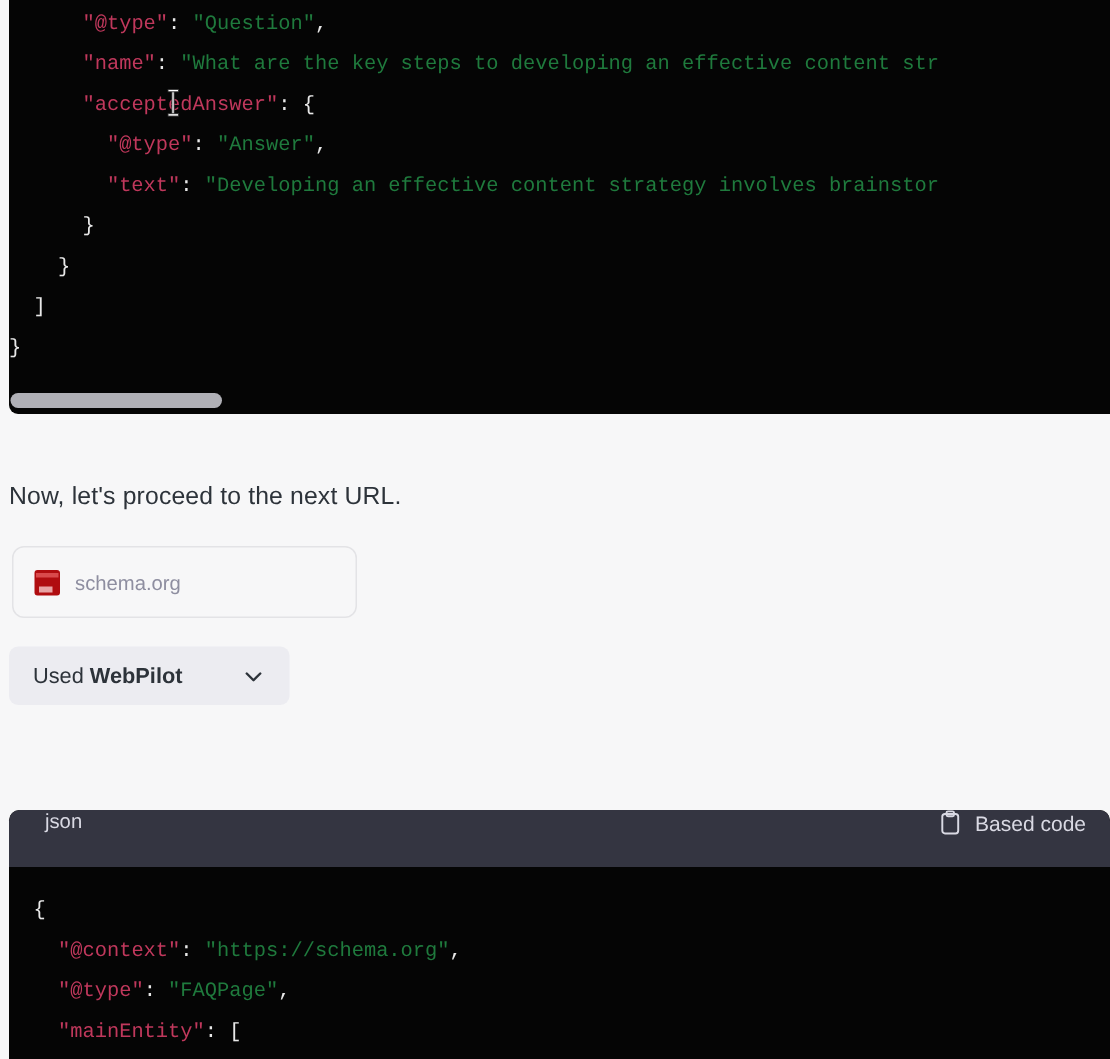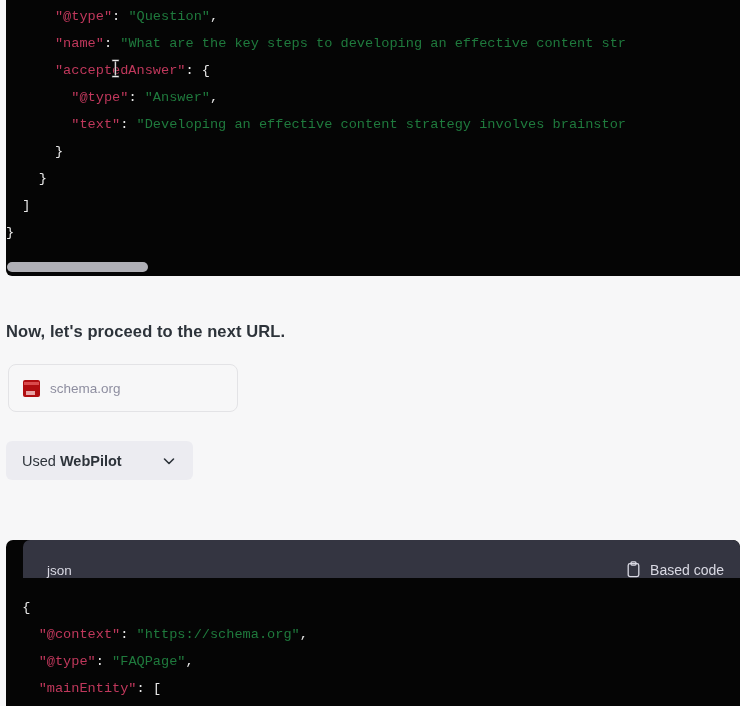--- a/index.html
+++ b/index.html
@@ -77,21 +77,20 @@
   }
 
   
   .para {
     position: absolute;
     left: 6px;
     color: #2d333a;
     font-size: 16.5px;
     line-height: 24px;
     letter-spacing: 0.1px;
-    font-weight: bold;
   }
   .para-1 { top: 319px; }
   .para-2 { top: 491px; }
 
   
   .url-card {
     position: absolute;
     left: 8px;
     top: 364px;
     width: 230px;
@@ -132,21 +131,21 @@
   }
   .url-label {
     color: #8e8ea0;
     font-size: 13.5px;
   }
 
   
   .used-btn {
     position: absolute;
     left: 6px;
-    top: 441px;
+    top: 431px;
     width: 187px;
     height: 39px;
     background: #ececf1;
     border-radius: 6px;
     display: flex;
     align-items: center;
     box-sizing: border-box;
     padding: 0 16px;
     font-size: 14.5px;
     color: #2d333a;
@@ -165,28 +164,27 @@
     top: 540px;
     height: 166px;
     border-top-left-radius: 7px;
     border-top-right-radius: 7px;
     background: #050505;
   }
   .code-header {
     height: 38px;
     background: #343541;
     display: flex;
-    align-items: flex-end;
+    align-items: flex-start;
     padding: 0 16px 0 24px;
     box-sizing: border-box;
     font-size: 13.5px;
     color: #d9d9e3;
     border-top-left-radius: 7px;
     border-top-right-radius: 7px;
-    margin-left: 17px;
   }
   .copy-group {
     margin-left: auto;
     display: flex;
     align-items: center;
     gap: 9px;
     color: #d9d9e3;
     font-size: 14px;
   }
   .clip-icon { width: 15px; height: 17px; display: block; }

